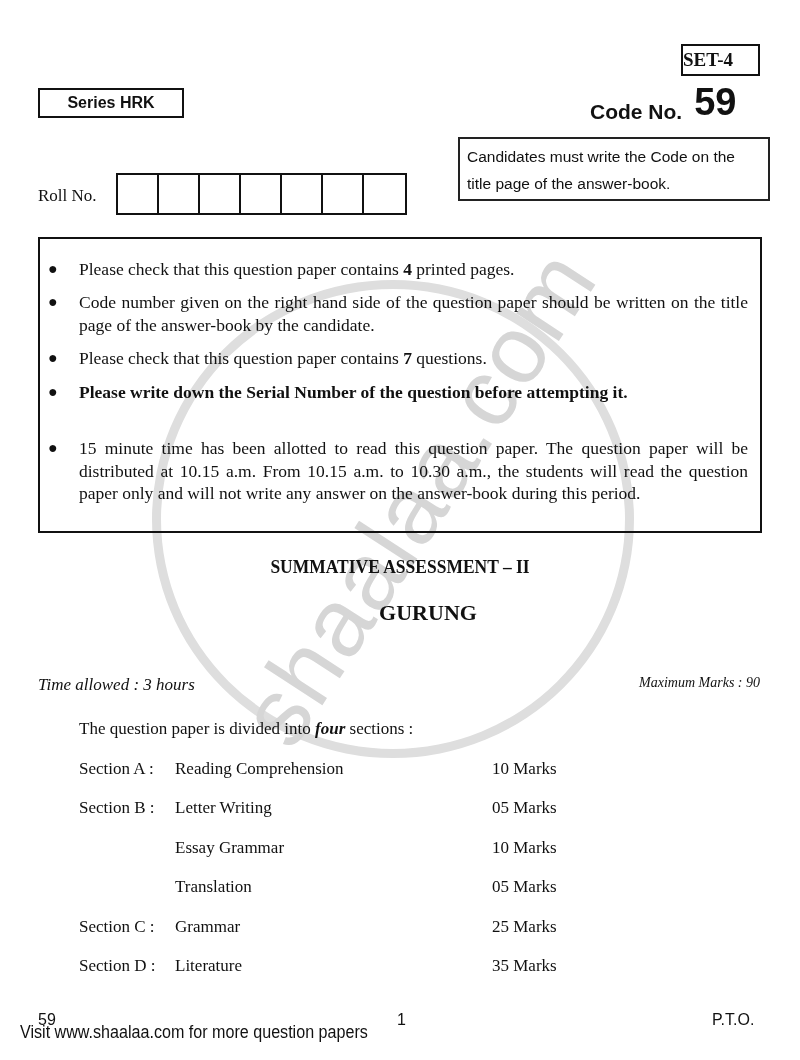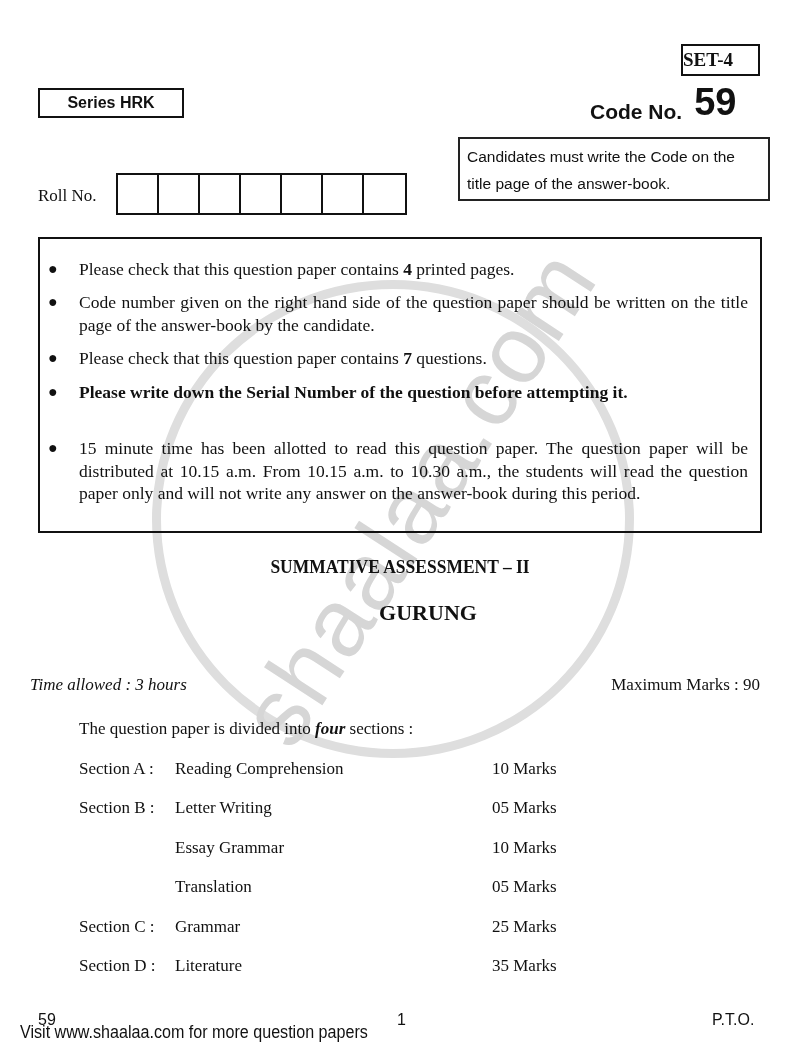--- a/index.html
+++ b/index.html
@@ -50,22 +50,22 @@
   }
   .instr-item { position: absolute; left: 0; width: 720px; font-size: 17.5px; line-height: 22.5px; }
   .instr-item .bullet { position: absolute; left: 8px; top: 0; font-size: 16px; }
   .instr-item .txt { margin-left: 39px; margin-right: 12px; text-align: justify; text-align-last: left; }
   .instr-item.bold .txt { font-weight: bold; text-align-last: left; }
 
   .center-heading { left: 0; width: 800px; text-align: center; font-weight: bold; }
   .h1 { top: 556px; font-size: 19px; font-family: "Liberation Serif", serif; transform: scaleX(0.92); }
   .h2 { top: 600px; font-size: 22px; padding-left: 28px; }
 
-  .time-allowed { left: 30px; top: 675px; font-style: italic; font-size: 17px; }
-  .max-marks { right: 40px; top: 675px; font-size: 17px; }
+  .time-allowed { left: 38px; top: 675px; font-style: italic; font-size: 17px; }
+  .max-marks { right: 40px; top: 675px; font-style: italic; font-size: 14px; }
   .intro { left: 79px; top: 719px; font-size: 17px; }
   .intro b { font-style: italic; }
 
   .sec-row { position: absolute; left: 79px; width: 520px; font-size: 17px; height: 24px; }
   .sec-row .sec-label { position: absolute; left: 0; }
   .sec-row .sec-name { position: absolute; left: 96px; }
   .sec-row .sec-marks { position: absolute; left: 413px; }
 
   .footer { font-family: "Liberation Sans", "DejaVu Sans", sans-serif; font-size: 16px; }
   .f-code { left: 38px; top: 1011px; }

